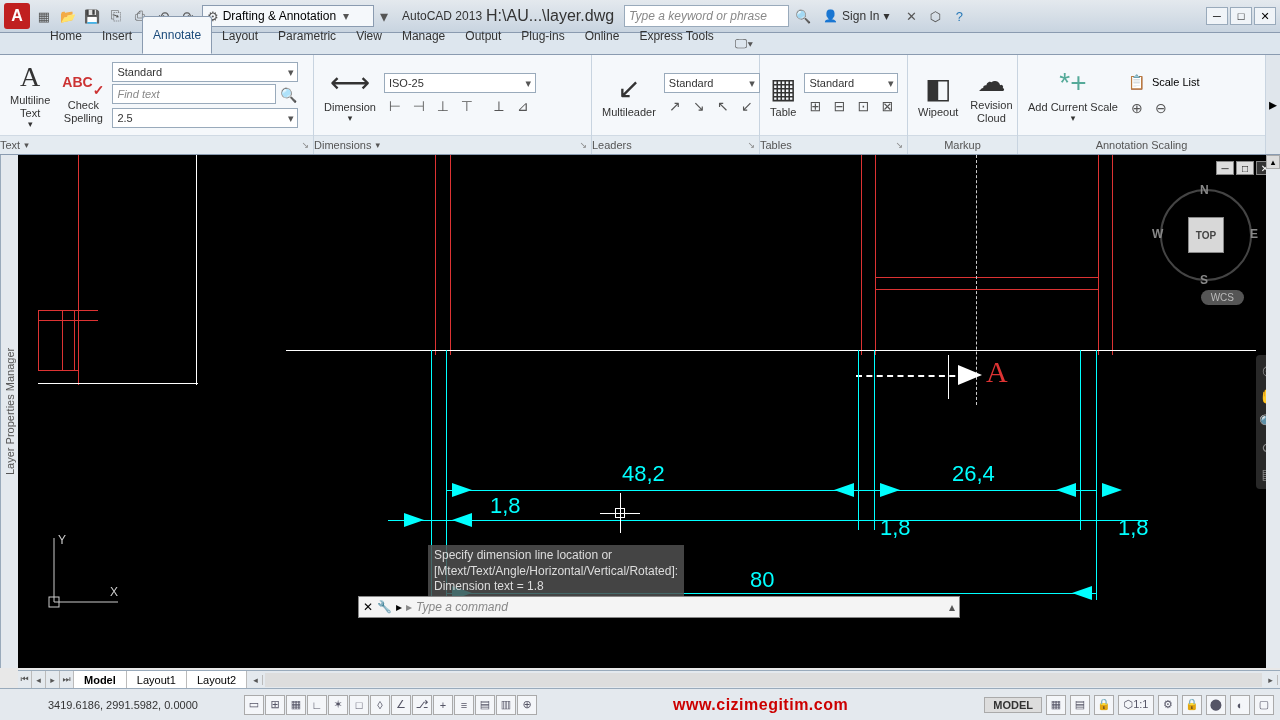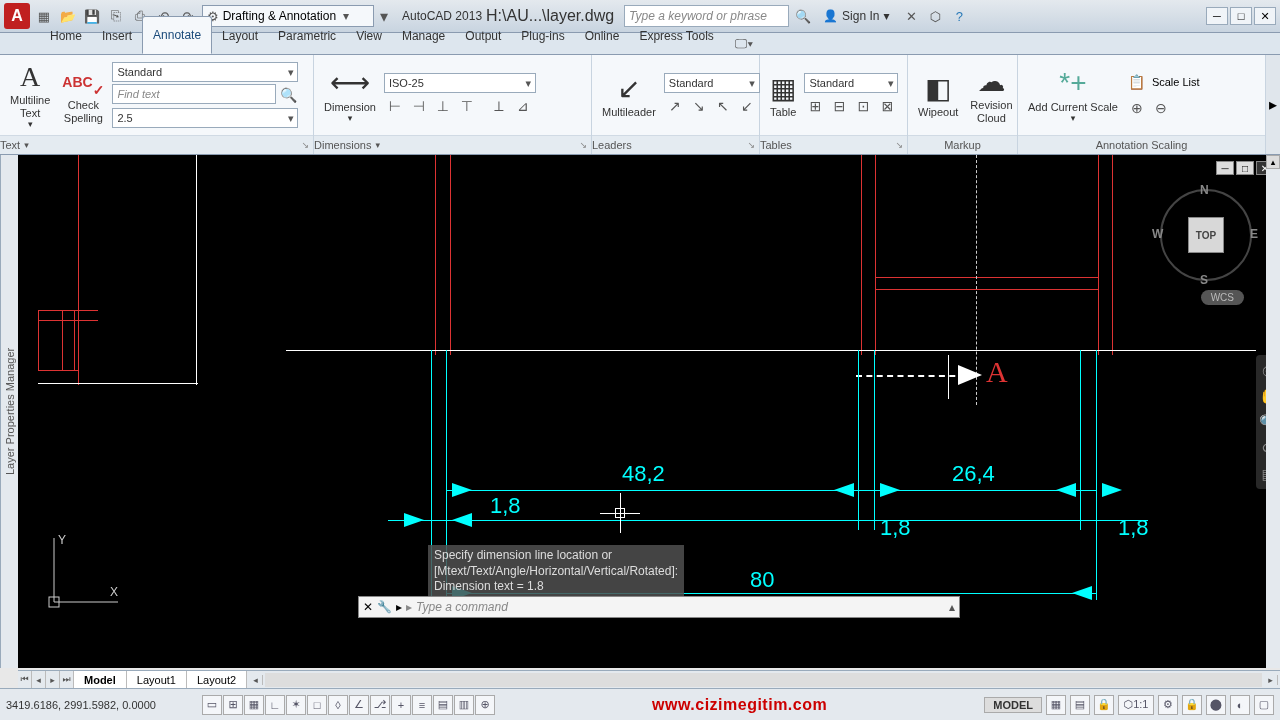--- a/index.html
+++ b/index.html
@@ -73,21 +73,21 @@
 
 
 .bottom-tabs { position:absolute; bottom:32px; left:18px; right:0; height:18px; background:#e4e9ee; display:flex; align-items:stretch; font-size:11px; border-top:1px solid #9ab; }
 .navbtn { width:14px; display:flex; align-items:center; justify-content:center; border-right:1px solid #bbb; color:#555; font-size:9px; }
 .sheet-tab { padding:0 10px; display:flex; align-items:center; border-right:1px solid #bbb; background:#ffffff; }
 .sheet-tab.active { background:#fff; font-weight:bold; }
 .hscroll { flex:1; display:flex; align-items:center; padding:0 2px; gap:2px; }
 .hscroll-track { flex:1; height:14px; background:#ddd; position:relative; }
 
 .statusbar { position:absolute; left:0; right:0; bottom:0; height:32px; background:#e4e9ee; border-top:1px solid #9ab; display:flex; align-items:center; font-size:11px; color:#333; padding:0 6px; gap:6px; }
-.coords { width:190px; }
+.coords { width:190px;margin-left:42px; }
 .st-btns { display:flex; gap:1px; }
 .st-btn { width:20px; height:20px; border:1px solid #aaa; background:#f4f6f9; display:flex; align-items:center; justify-content:center; font-size:11px; color:#556; }
 .url { font-weight:bold; color:#c00; font-size:16px; margin:0 auto; font-family:Arial; letter-spacing:.5px; }
 .st-right { display:flex; align-items:center; gap:4px; }
 .model-lbl { background:#ddd; border:1px solid #aaa; padding:1px 8px; font-weight:bold; }
 
 .small-red-geom { position:absolute; left:20px; top:155px; width:60px; height:60px; }
 .small-red-geom div { position:absolute; background:#d33; }
 
 .side-toolbar { position:absolute; right:0; top:200px; width:24px; background:rgba(100,100,100,.4); display:flex; flex-direction:column; gap:4px; padding:4px 2px; border-radius:4px 0 0 4px; }

